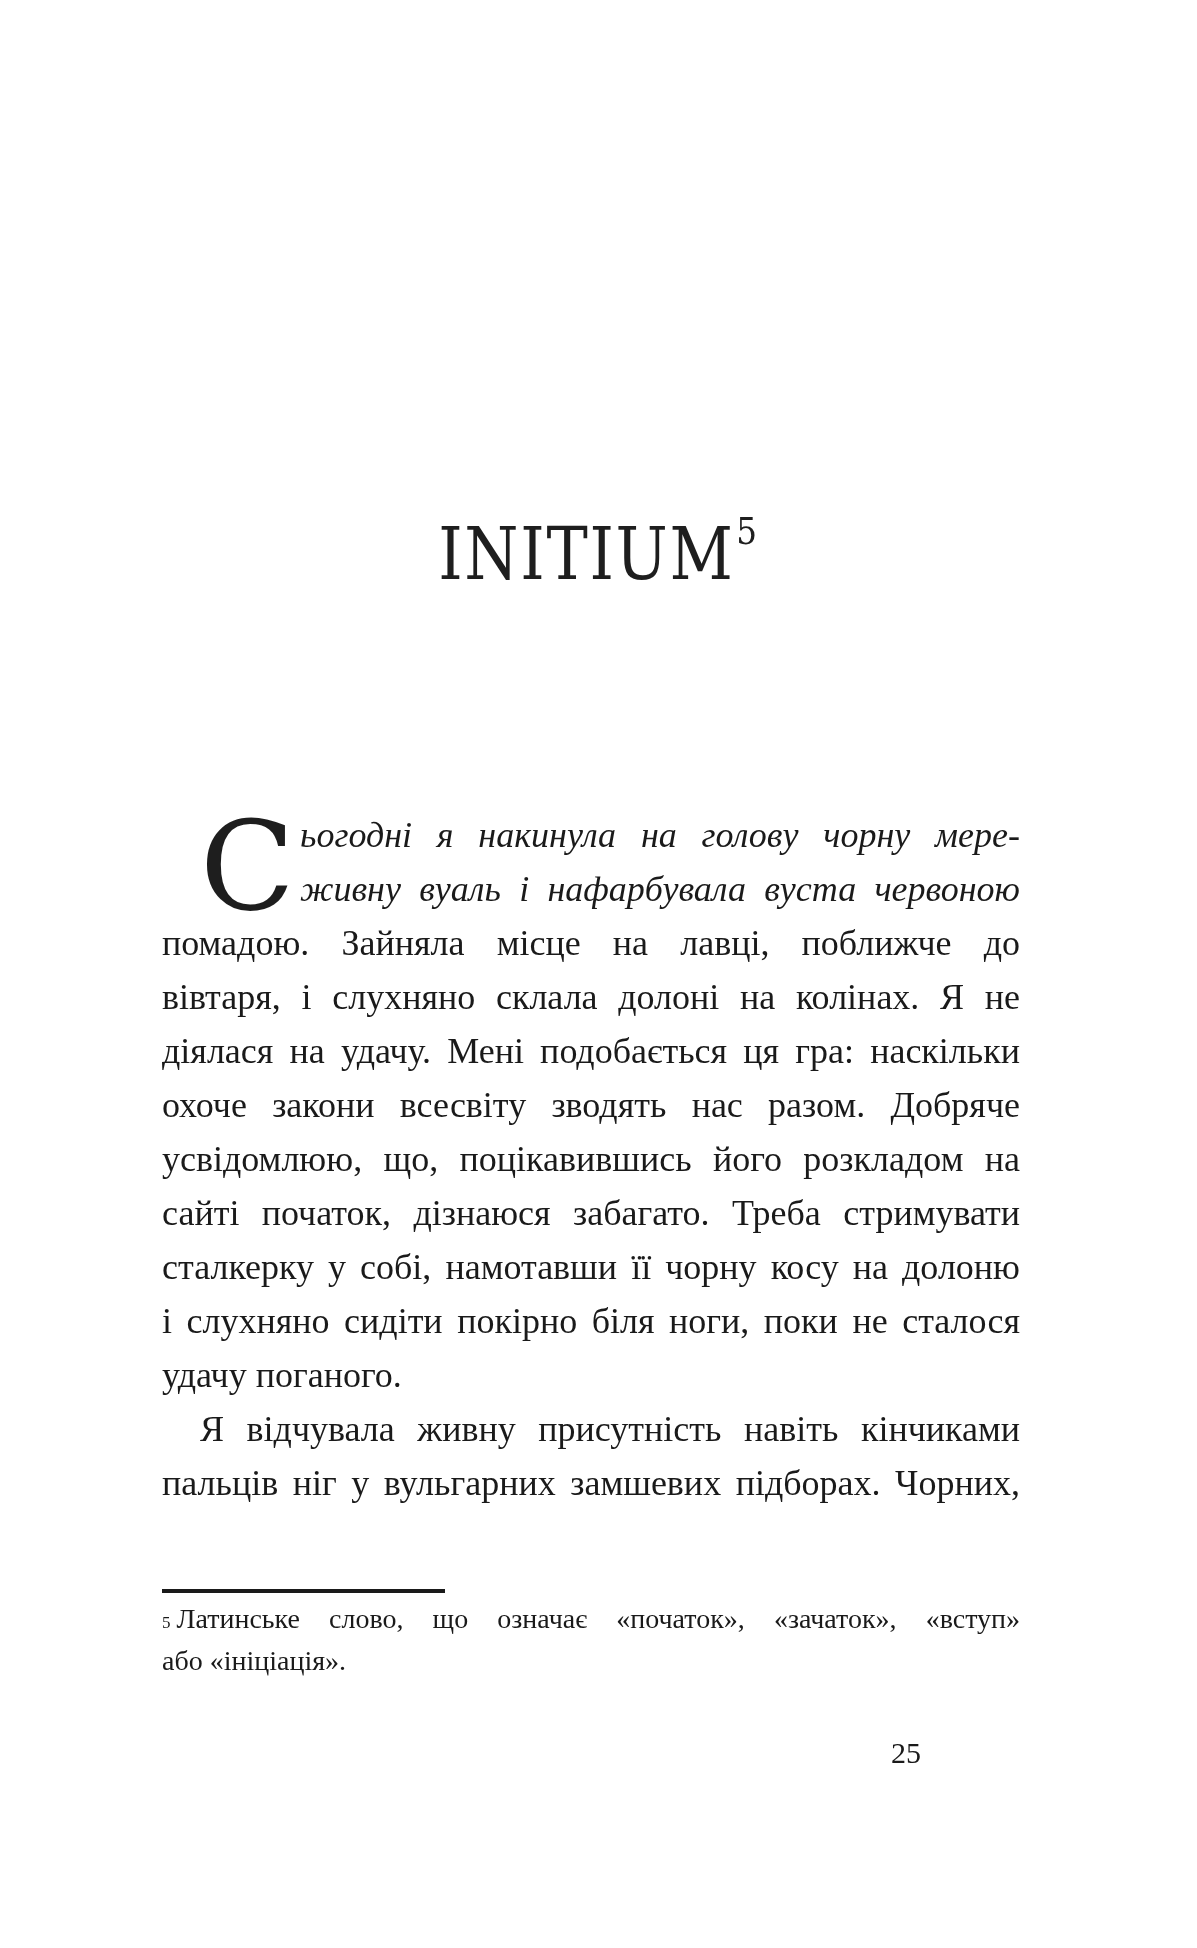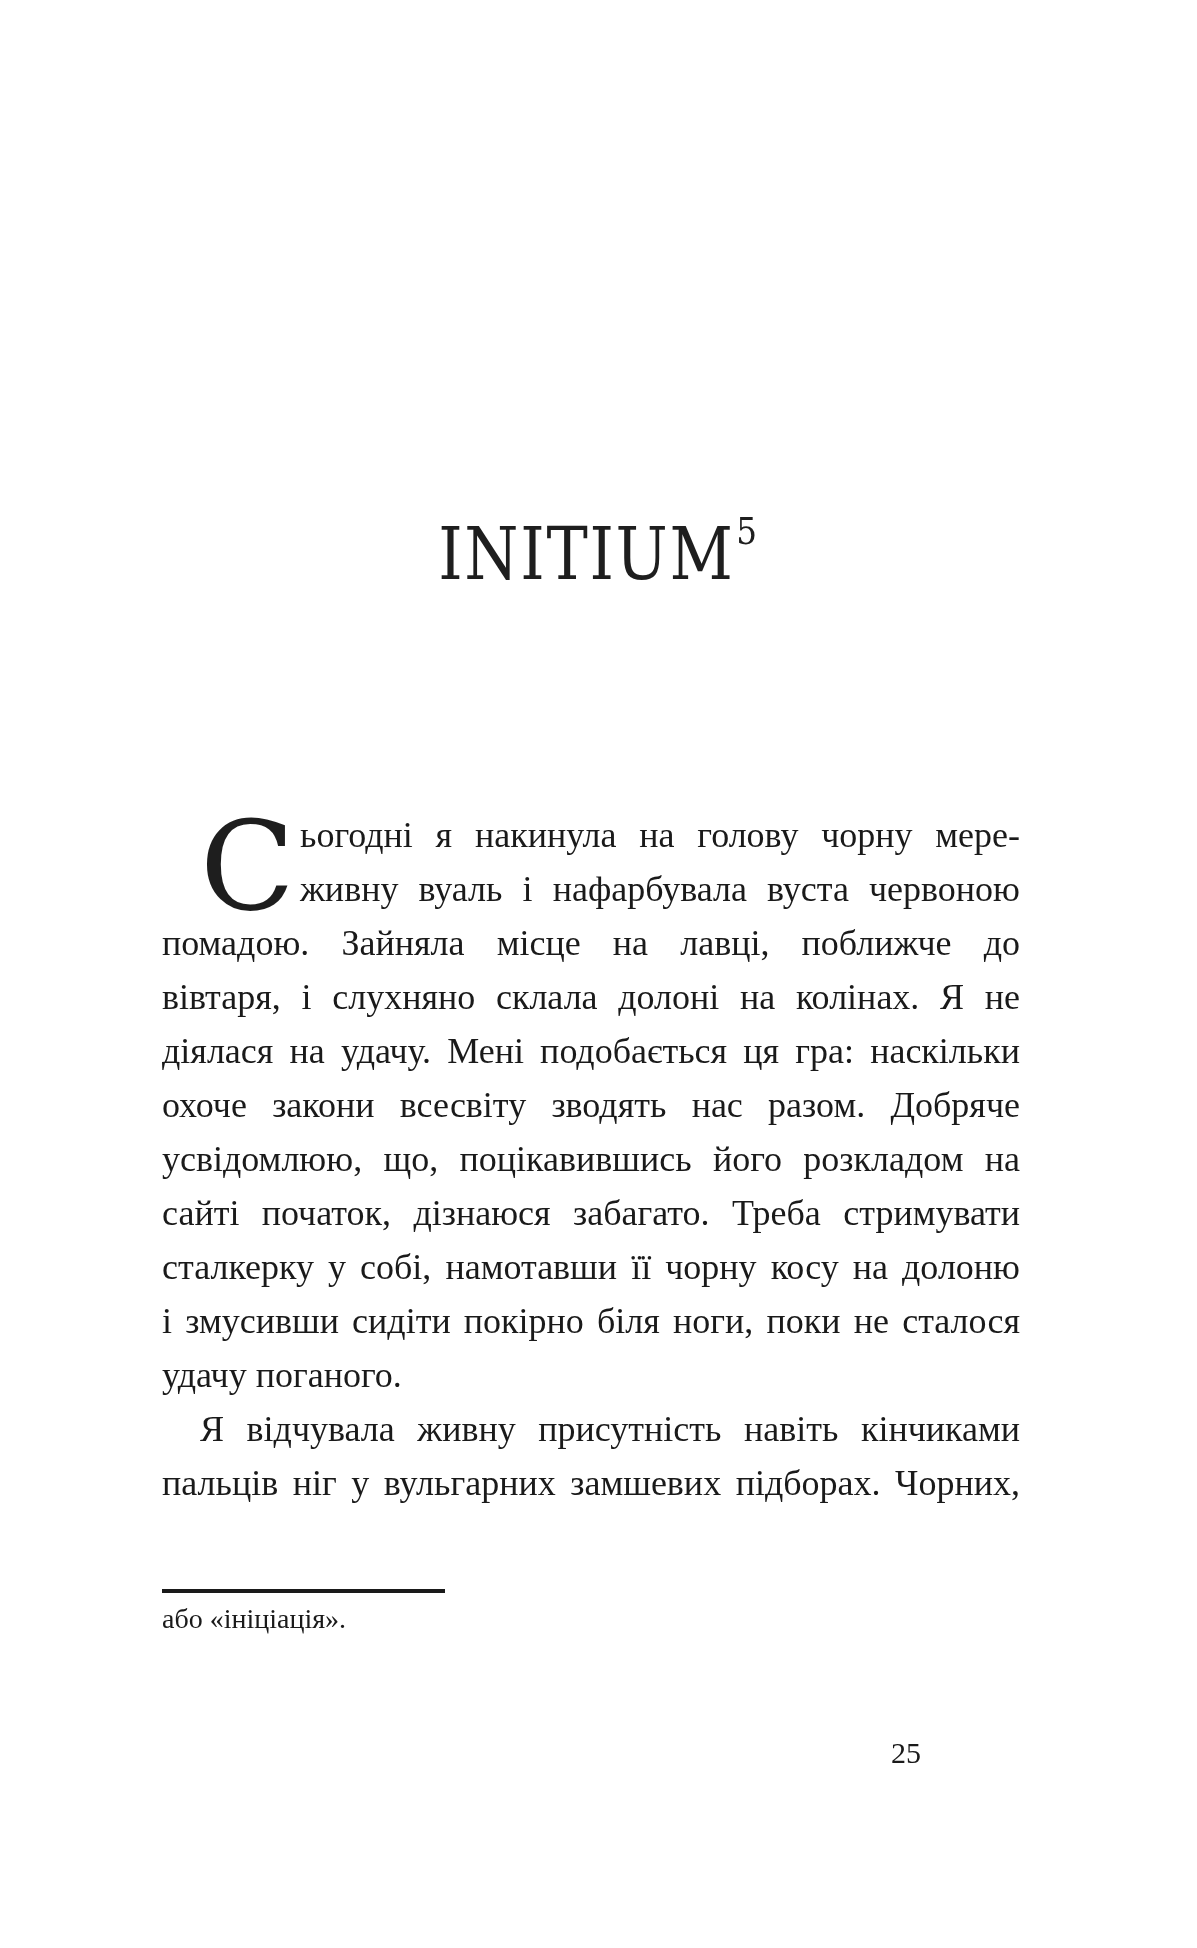--- a/index.html
+++ b/index.html
@@ -12,21 +12,21 @@
                    font-size: 72px; letter-spacing: 2px; font-weight: normal; color: #1e1e1e;
                    line-height: 1; transform: scaleX(0.86); }
   .chapter-title sup { font-size: 38px; vertical-align: top; position: relative; top: -6px; margin-left: 2px; }
 
   .body { position: absolute; left: 162px; width: 858px; top: 808px;
           font-size: 36px; line-height: 54px; color: #1a1a1a; }
   .line { display: block; height: 54px; white-space: nowrap; text-align: justify; text-align-last: justify;
           transform-origin: left; }
   .line.last { text-align-last: left; }
   .indent { padding-left: 38px; }
-  .dropcap-line { padding-left: 138px; }
+  .dropcap-line { padding-left: 138px; font-style: italic; }
 
   .dropcap { position: absolute; left: 200px; top: 806px; font-family: "DejaVu Serif", serif;
              font-size: 124px; line-height: 120px; color: #1e1e1e; font-weight: normal; }
 
   .footnote-rule { position: absolute; left: 162px; top: 1589px; width: 283px; height: 4px; background: #1a1a1a; }
   .footnote { position: absolute; left: 162px; width: 858px; top: 1598px; font-size: 28px; line-height: 42px; }
   .footnote .fn-line { display: block; white-space: nowrap; text-align: justify; text-align-last: justify; }
   .footnote .fn-line.last { text-align-last: left; }
   .footnote sup { font-size: 17px; vertical-align: top; position: relative; top: 4px; margin-right: 6px; }
 
@@ -44,26 +44,27 @@
   <div class="body">
     <span class="line dropcap-line">ьогодні я накинула на голову чорну мере-</span>
     <span class="line dropcap-line">живну вуаль і нафарбувала вуста червоною</span>
     <span class="line">помадою. Зайняла місце на лавці, поближче до</span>
     <span class="line">вівтаря, і слухняно склала долоні на колінах. Я не</span>
     <span class="line">діялася на удачу. Мені подобається ця гра: наскільки</span>
     <span class="line">охоче закони всесвіту зводять нас разом. Добряче</span>
     <span class="line">усвідомлюю, що, поцікавившись його розкладом на</span>
     <span class="line">сайті початок, дізнаюся забагато. Треба стримувати</span>
     <span class="line">сталкерку у собі, намотавши її чорну косу на долоню</span>
-    <span class="line">і змусивши сидіти покірно біля ноги, поки не сталося</span>
+    <span class="line">і слухняно сидіти покірно біля ноги, поки не сталося</span>
     <span class="line last">удачу поганого.</span>
     <span class="line indent">Я відчувала живну присутність навіть кінчиками</span>
     <span class="line">пальців ніг у вульгарних замшевих підборах. Чорних,</span>
   </div>
 
   <div class="footnote-rule"></div>
 
   <div class="footnote">
+    <span class="fn-line"><sup>5</sup><span>Латинське слово, що означає «початок», «зачаток», «вступ»</span></span>
     <span class="fn-line last">або «ініціація».</span>
   </div>
 
   <div class="page-number">25</div>
 </div>
 
 </body></html>

